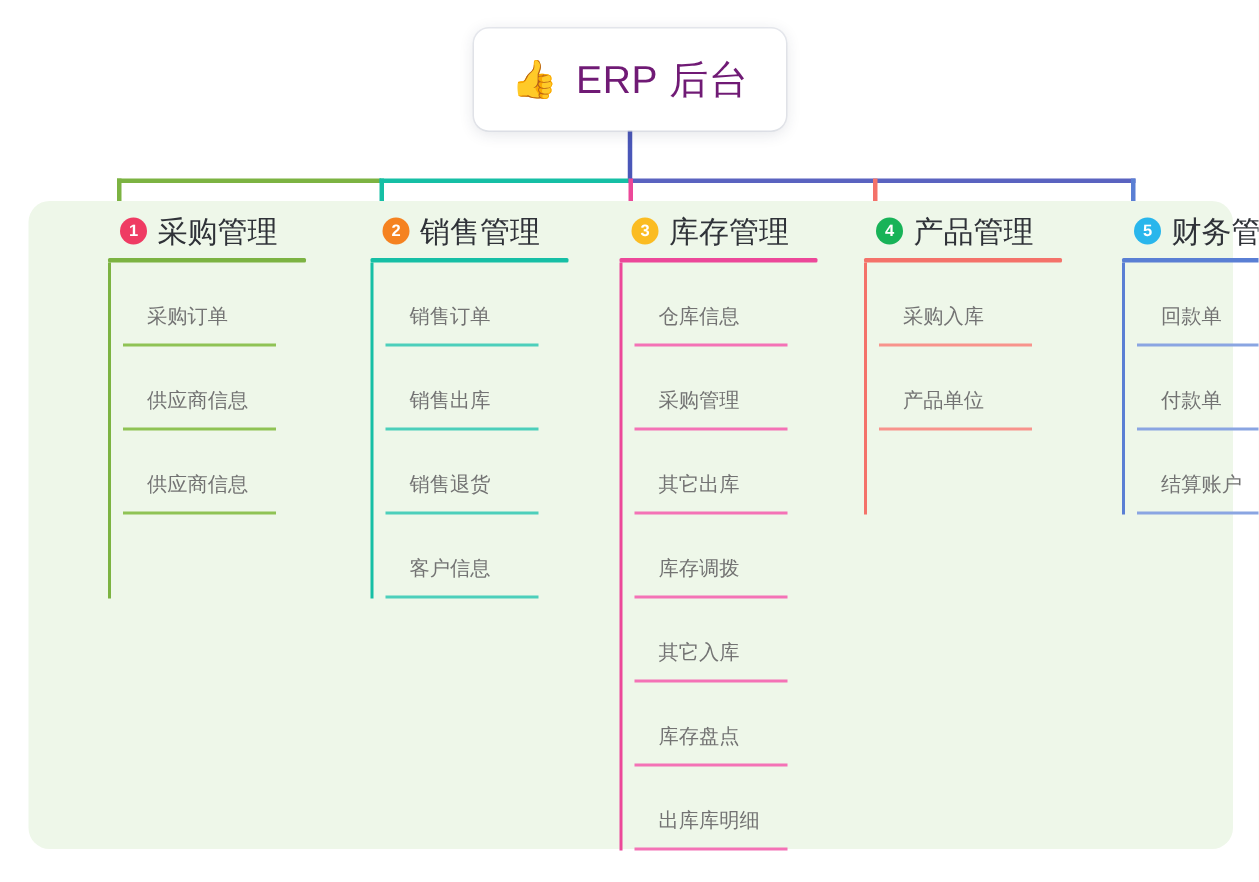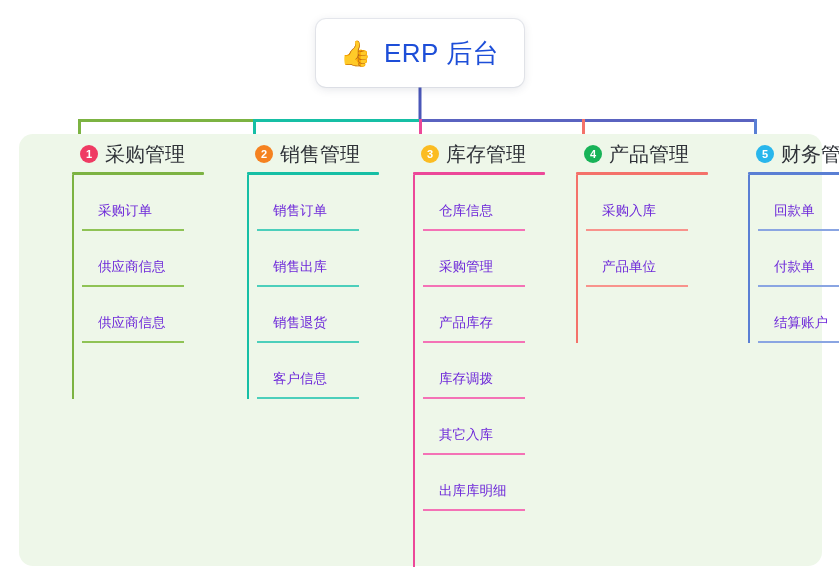--- a/index.html
+++ b/index.html
@@ -41,21 +41,21 @@
     align-items: center;
     gap: 12px;
   }
   .root-emoji {
     font-size: 25px;
     line-height: 1;
     color: #f5b945;
   }
   .root-title {
     font-size: 26px;
-    color: #1d4ed8;
+    color: #701a75;
     letter-spacing: 0.5px;
     white-space: nowrap;
   }
 
   
   #connectors {
     position: absolute;
     left: 0; top: 0;
     width: 839px;
     height: 588px;
@@ -132,21 +132,21 @@
   .leaf {
     position: relative;
     height: 56px;
     box-sizing: border-box;
   }
   .leaf-label {
     position: absolute;
     left: 38px;
     bottom: 11px;
     font-size: 13.5px;
-    color: #6d28d9;
+    color: #737373;
     white-space: nowrap;
   }
   .leaf-rule {
     position: absolute;
     left: 22px;
     bottom: 0;
     height: 1.6px;
     width: 102px;
   }
   .spine {
@@ -249,29 +249,33 @@
         <div class="spine" style="background:#ec4899;height:392px;"></div>
         <div class="leaf">
           <span class="leaf-label">仓库信息</span>
           <div class="leaf-rule" style="background:#f472b6;"></div>
         </div>
         <div class="leaf">
           <span class="leaf-label">采购管理</span>
           <div class="leaf-rule" style="background:#f472b6;"></div>
         </div>
         <div class="leaf">
-          <span class="leaf-label">产品库存</span>
+          <span class="leaf-label">其它出库</span>
           <div class="leaf-rule" style="background:#f472b6;"></div>
         </div>
         <div class="leaf">
           <span class="leaf-label">库存调拨</span>
           <div class="leaf-rule" style="background:#f472b6;"></div>
         </div>
         <div class="leaf">
           <span class="leaf-label">其它入库</span>
+          <div class="leaf-rule" style="background:#f472b6;"></div>
+        </div>
+        <div class="leaf">
+          <span class="leaf-label">库存盘点</span>
           <div class="leaf-rule" style="background:#f472b6;"></div>
         </div>
         <div class="leaf">
           <span class="leaf-label">出库库明细</span>
           <div class="leaf-rule" style="background:#f472b6;"></div>
         </div>
       </div>
     </div>
 
     <div class="column" style="left:545px;">

